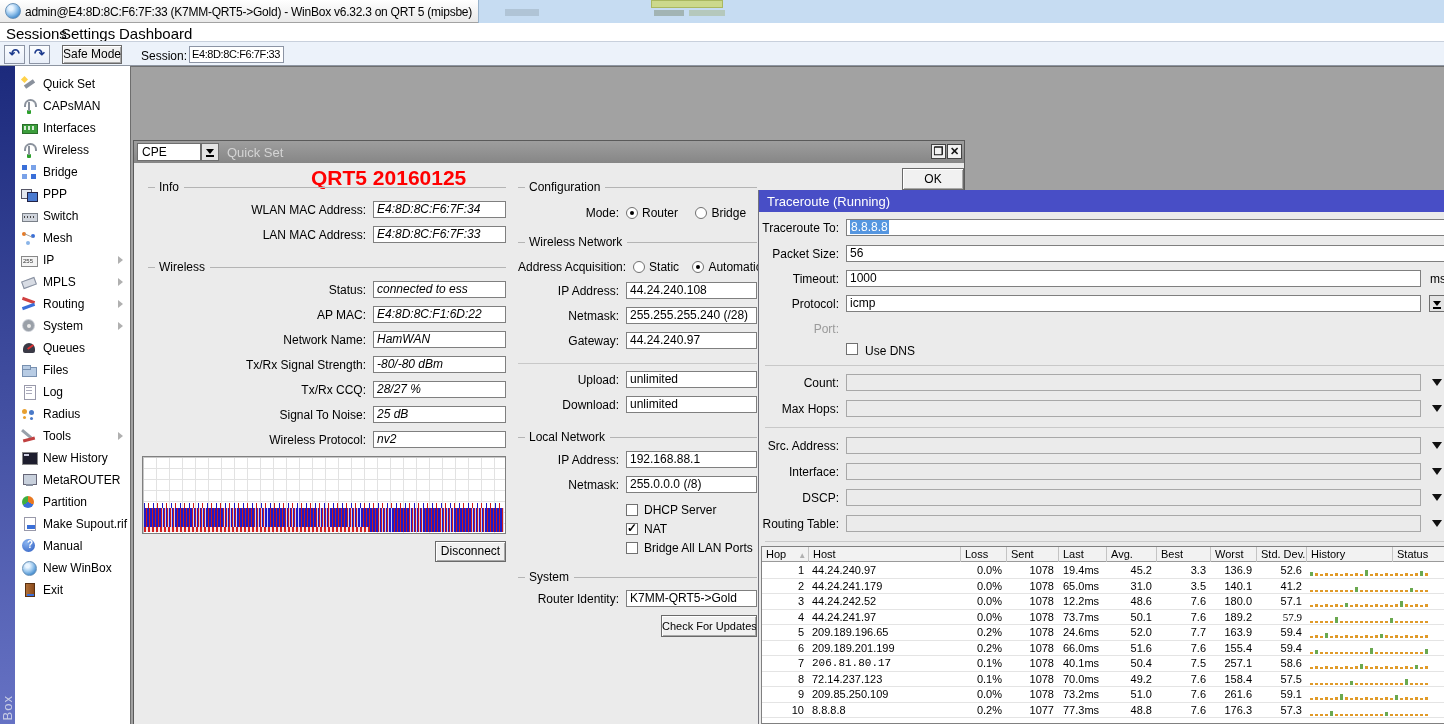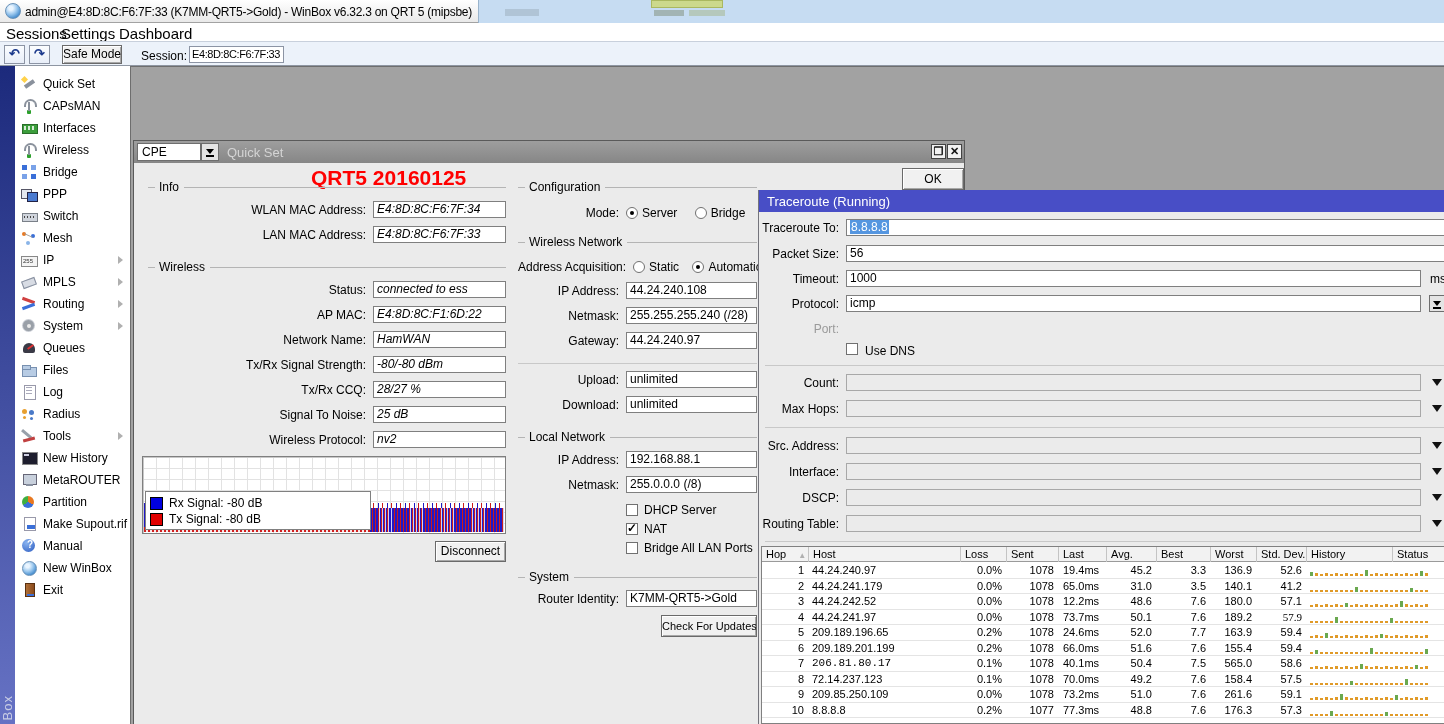--- a/index.html
+++ b/index.html
@@ -388,43 +388,33 @@
         <span class="fbox">25 dB</span>
       </div>
     <div class="frow" style="top:290px">
         <span class="flabel">Wireless Protocol:</span>
         <span class="fbox">nv2</span>
       </div>
     <div class="chart">
       <div class="bars-fringe"></div>
       <div class="bars-main"></div>
       <div class="bars-low"></div>
-      <div class="legend">
-        <div class="leg-row">
-            <span class="leg-swatch" id="swatch-rx" style="background: rgb(0, 0, 224);"></span>
-            <span>Rx Signal:  -80 dB</span>
-          </div>
-        <div class="leg-row">
-            <span class="leg-swatch" id="swatch-tx" style="background: rgb(224, 0, 0);"></span>
-            <span>Tx Signal:  -80 dB</span>
-          </div>
-      </div>
     </div>
     <div class="disconnect-btn btn">Disconnect</div>
   </div>
 
   <div class="col-mid">
     <div class="ghead" style="left:384px; top:40px; width:239px;">
         <span>Configuration</span>
         <span class="gh-line"></span>
       </div>
     <div class="frow" style="top:63px">
         <span class="flabel">Mode:</span>
       <span style="white-space:nowrap">
-        <span class="radio on"></span><span>Server</span>
+        <span class="radio on"></span><span>Router</span>
         <span class="radio" style="margin-left:14px"></span><span>Bridge</span>
       </span>
     </div>
     <div class="ghead" style="left:384px; top:95px; width:239px;">
         <span>Wireless Network</span>
         <span class="gh-line"></span>
       </div>
     <div class="frow" style="top:117px">
         <span class="flabel">Address Acquisition:</span>
       <span style="white-space:nowrap">
@@ -764,21 +754,21 @@
             </span>
           </div>
           <div class="t-row" style="top: 109px;">
             <span class="t-cell r" style="left: 0px; width: 42px;">7</span>
             <span class="t-cell" style="left: 50px; width: 144px; font-family: Liberation Mono, monospace;">206.81.80.17</span>
             <span class="t-cell r" style="left: 198px; width: 42px;">0.1%</span>
             <span class="t-cell r" style="left: 244px; width: 48px;">1078</span>
             <span class="t-cell" style="left: 301px; width: 44px;">40.1ms</span>
             <span class="t-cell r" style="left: 344px; width: 46px;">50.4</span>
             <span class="t-cell r" style="left: 394px; width: 50px;">7.5</span>
-            <span class="t-cell r" style="left: 448px; width: 42px;">565.0</span>
+            <span class="t-cell r" style="left: 448px; width: 42px;">257.1</span>
             <span class="t-cell r" style="left: 494px; width: 46px;">58.6</span>
             <span class="spark" style="left: 548px; width: 126px;">
               <i style="height: 2px; background: rgb(224, 154, 40);"></i>
               <i style="height: 3px; background: rgb(224, 154, 40);"></i>
               <i style="height: 2px; background: rgb(224, 154, 40);"></i>
               <i style="height: 3px; background: rgb(224, 154, 40);"></i>
               <i style="height: 2px; background: rgb(224, 154, 40);"></i>
               <i style="height: 3px; background: rgb(224, 154, 40);"></i>
               <i style="height: 2px; background: rgb(224, 154, 40);"></i>
               <i style="height: 3px; background: rgb(224, 154, 40);"></i>

